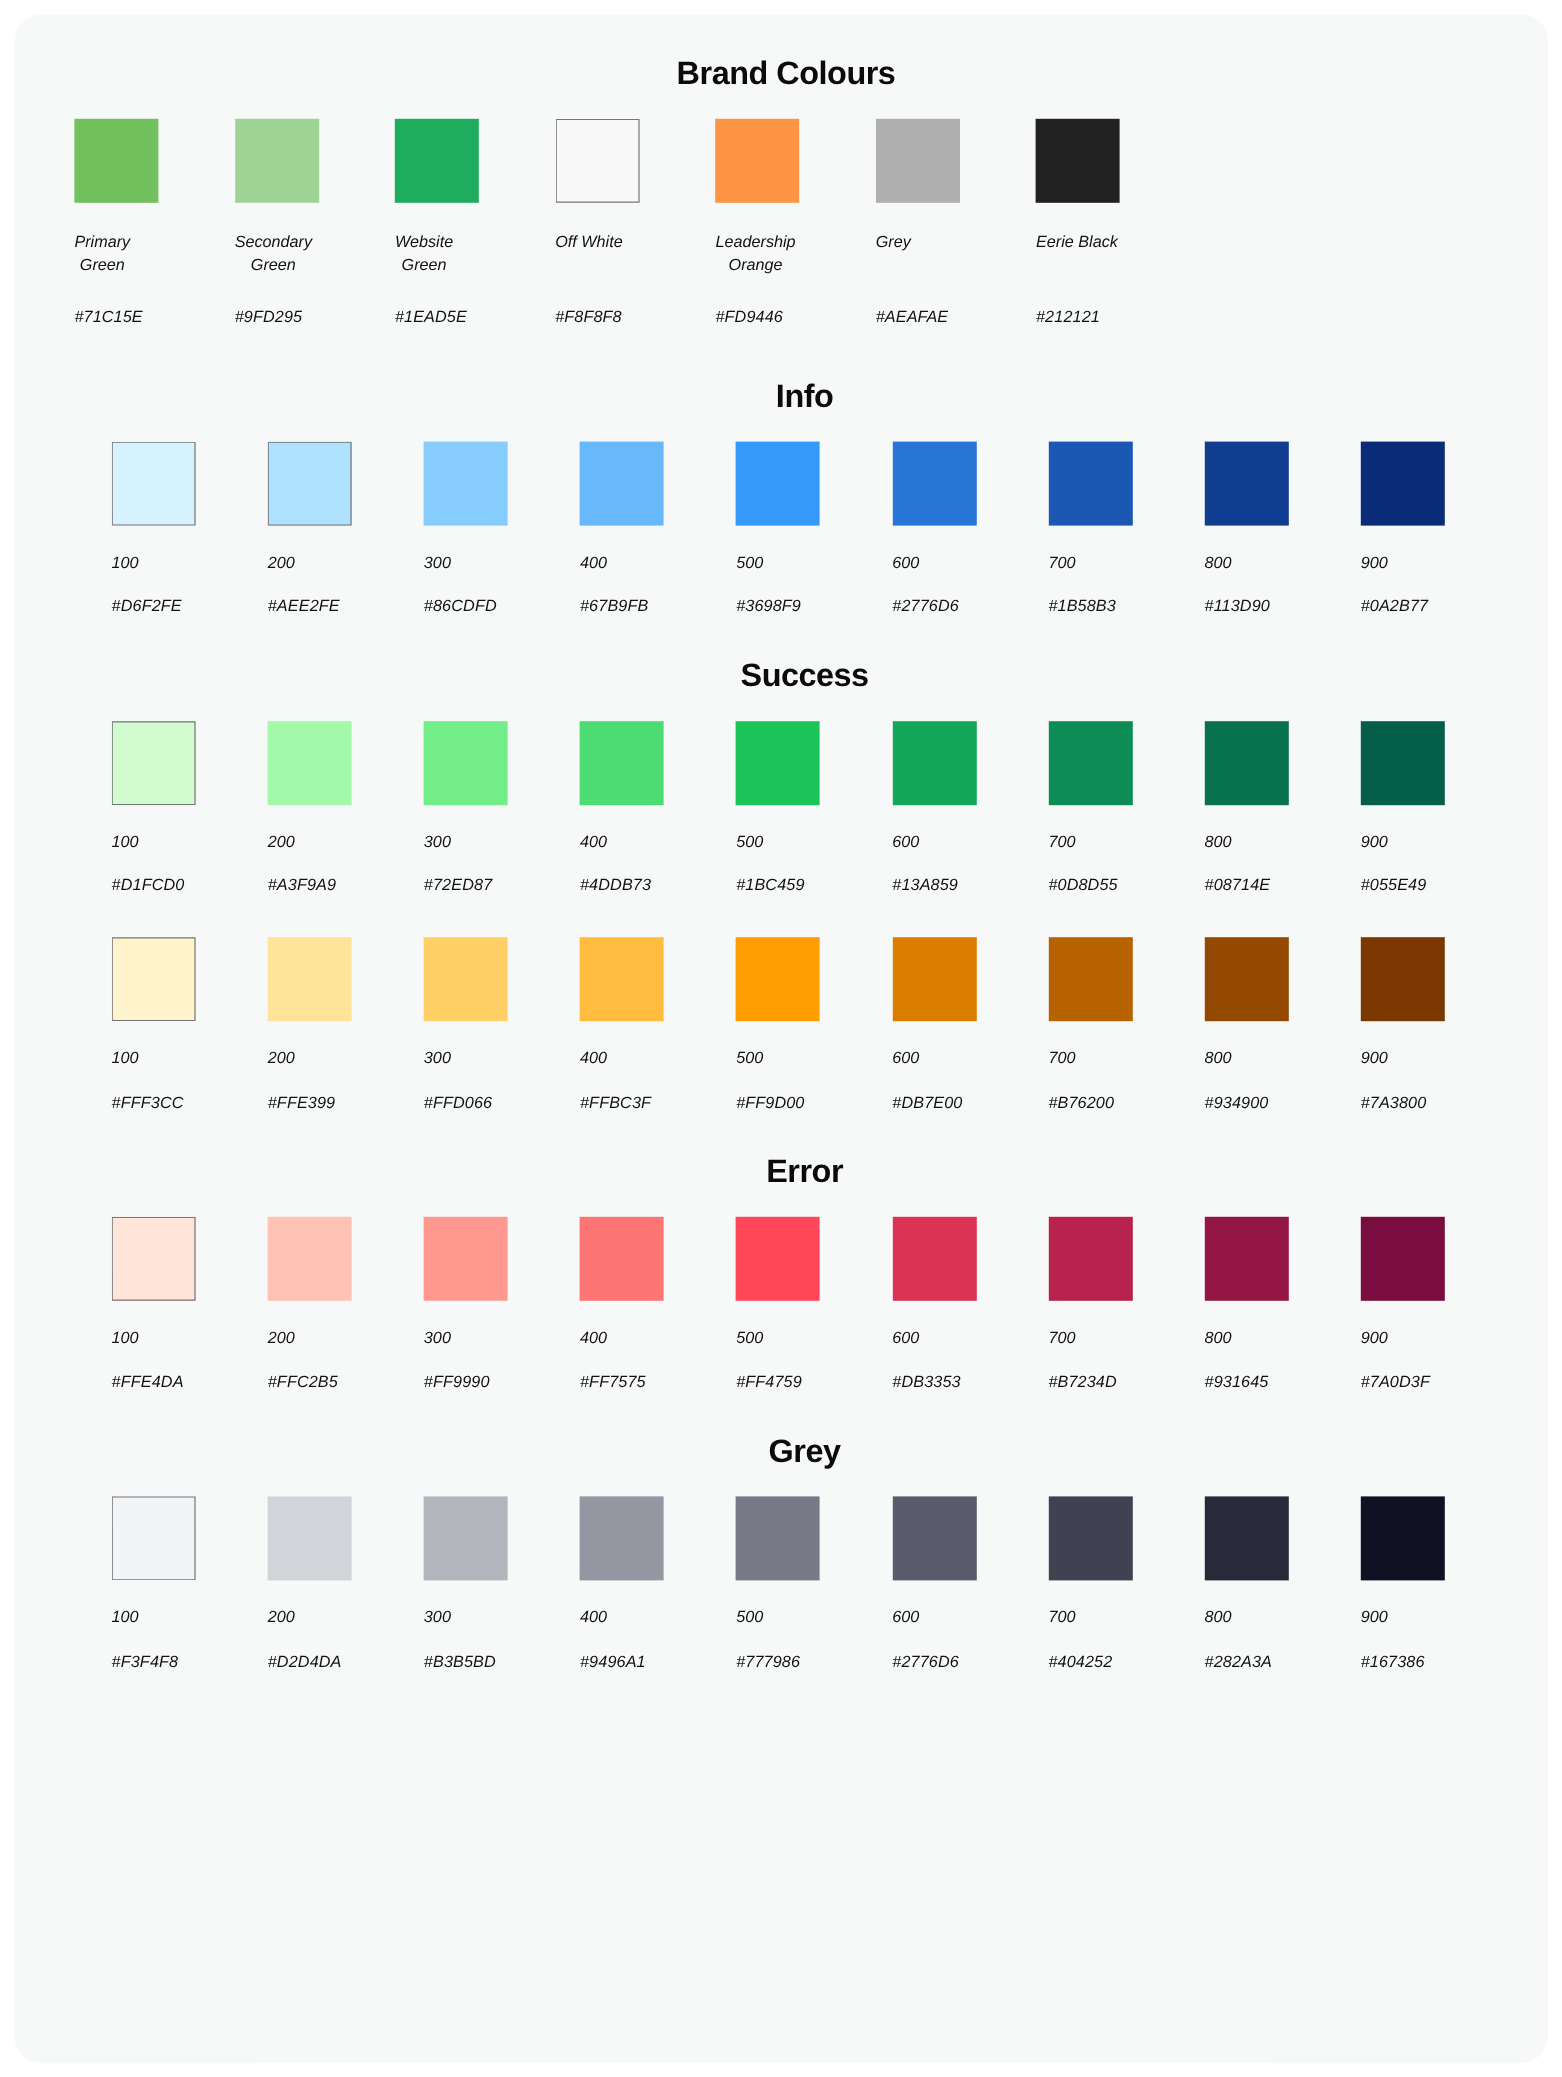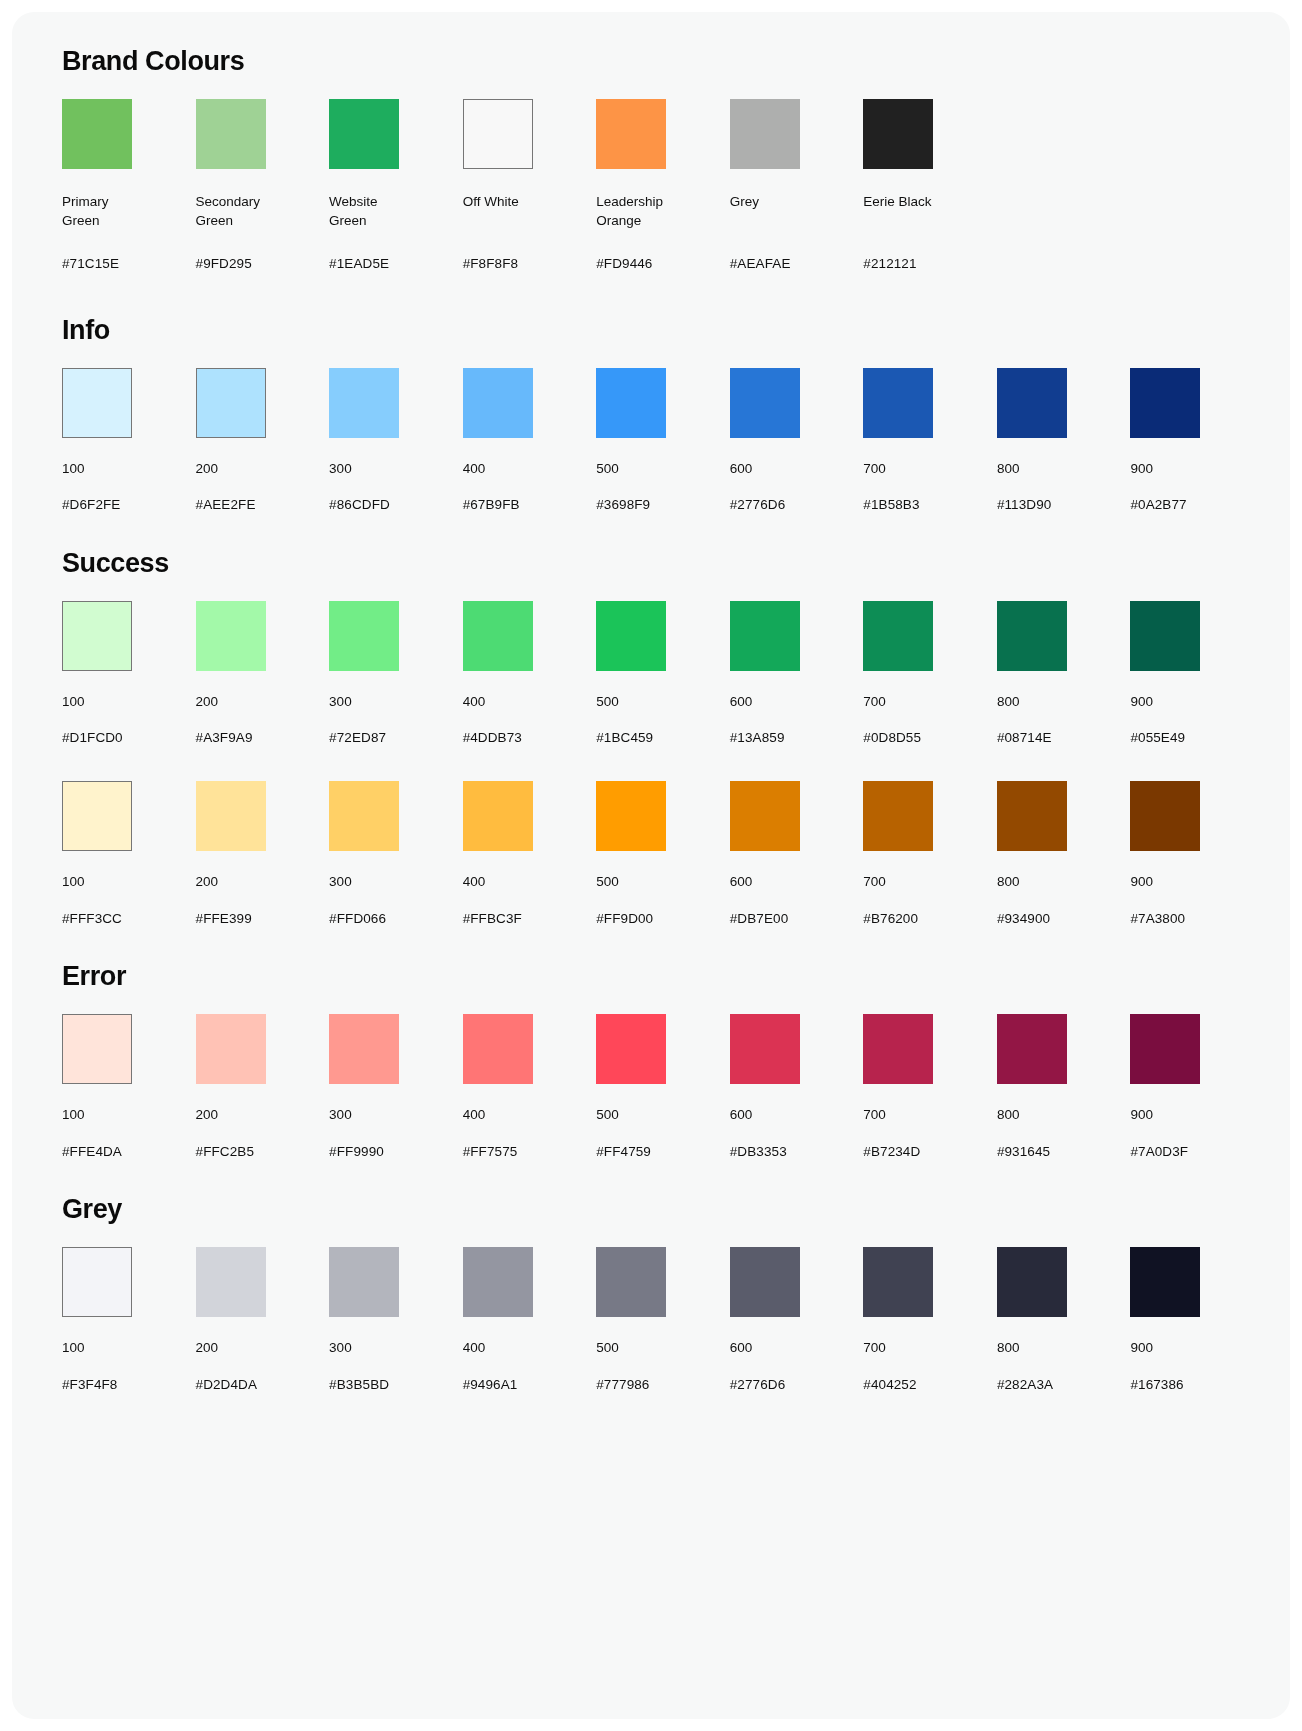--- a/index.html
+++ b/index.html
@@ -17,39 +17,41 @@
     position: relative;
   }
 
   #canvas {
     width: 100%;
     height: 100%;
     background: #f7f8f8;
     border-radius: 22px;
     padding: 34px 42px 30px 42px;
     overflow: hidden;
+    text-align: center;
   }
 
   .section { margin-bottom: 4px; }
 
   .section-title {
     font-size: 27px;
     font-weight: 700;
     letter-spacing: -0.4px;
     color: #0b0b0b;
     margin: 0 0 22px 8px;
   }
 
   .section + .section .section-title { margin-top: 22px; }
 
   .swatch-grid {
     display: grid;
     grid-template-columns: repeat(9, 1fr);
     column-gap: 16px;
     padding-left: 8px;
+    font-style: italic;
   }
 
   .swatch-cell {
     display: flex;
     flex-direction: column;
     align-items: flex-start;
   }
 
   .swatch-chip {
     width: 70px;
@@ -85,21 +87,21 @@
   .tones .swatch-name { max-width: none; }
 
   .section-brand .swatch-grid { padding-bottom: 8px; }
   .section-brand .swatch-name { min-height: 38px; }
   .section-brand .swatch-hex { margin-top: 24px; }
 
   .tones .swatch-name { margin-top: 22px; }
   .tones .swatch-hex { margin-top: 18px; }
 
   .section-brand { margin-bottom: 34px; }
-  .tones { margin-bottom: 34px; }
+  .tones { margin-bottom: 34px; margin-left: 31px; }
   .tones:last-child { margin-bottom: 0; }
 </style>
 </head>
 <body>
 
 <div id="page">
   <div id="canvas">
     <div id="sections-container">
         <div class="section section-brand">
           <h2 class="section-title">Brand Colours</h2>

